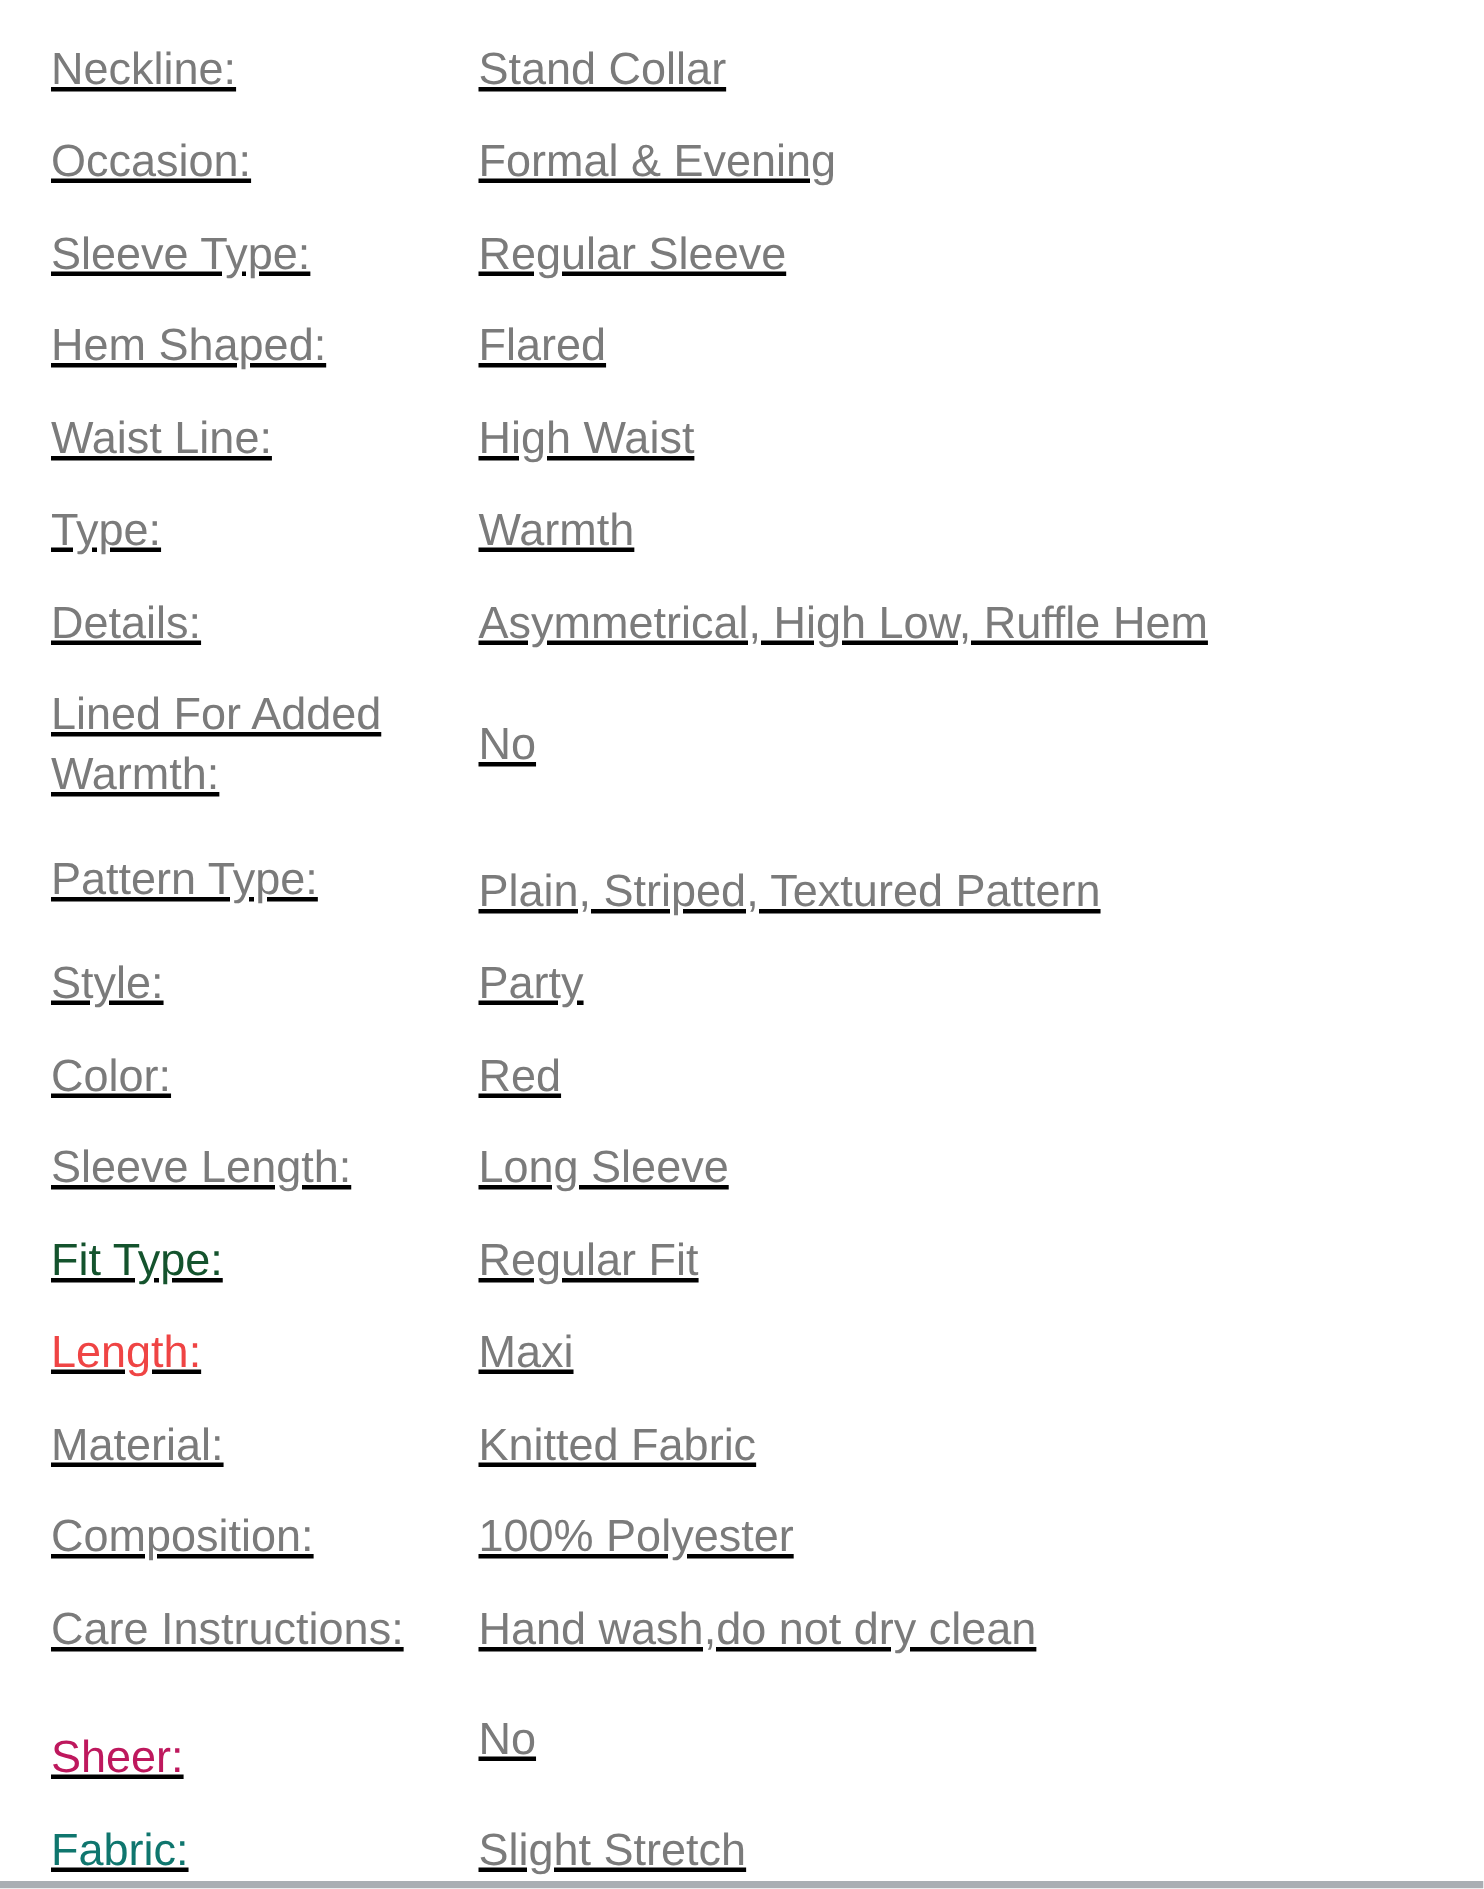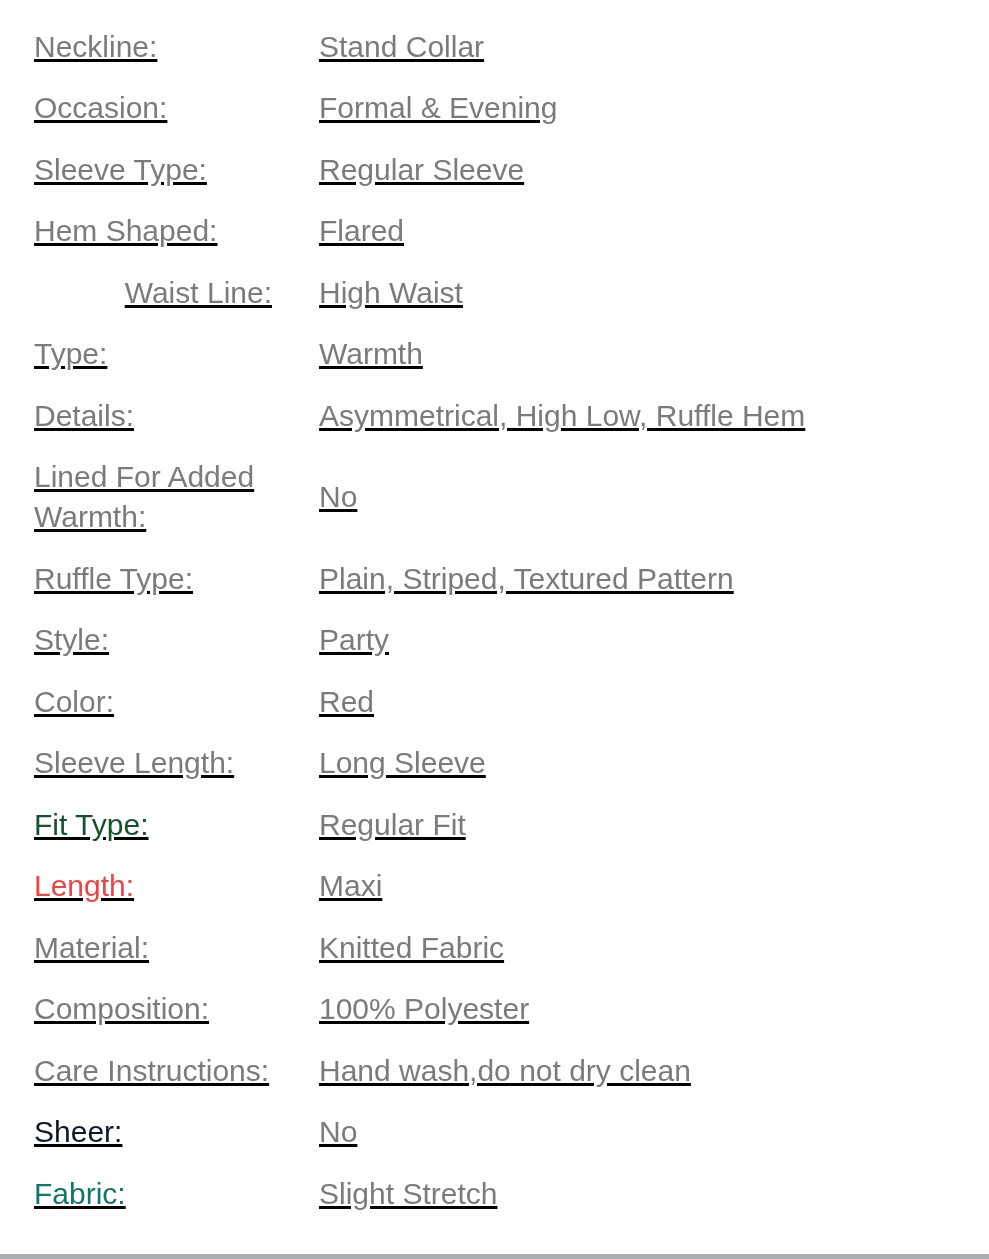--- a/index.html
+++ b/index.html
@@ -68,42 +68,42 @@
     <div class="spec-label" style="color: rgb(123, 123, 123);">Sleeve Type:</div>
     <div class="spec-value" style="color: rgb(123, 123, 123);">Regular Sleeve</div>
   </div>
 
   <div class="spec-row">
     <div class="spec-label" style="color: rgb(123, 123, 123);">Hem Shaped:</div>
     <div class="spec-value" style="color: rgb(123, 123, 123);">Flared</div>
   </div>
 
   <div class="spec-row">
-    <div class="spec-label" style="color: rgb(123, 123, 123); text-align: right;">Waist Line:</div>
+    <div class="spec-label" style="color: rgb(123, 123, 123);">Waist Line:</div>
     <div class="spec-value" style="color: rgb(123, 123, 123);">High Waist</div>
   </div>
 
   <div class="spec-row">
     <div class="spec-label" style="color: rgb(123, 123, 123);">Type:</div>
     <div class="spec-value" style="color: rgb(123, 123, 123);">Warmth</div>
   </div>
 
   <div class="spec-row">
     <div class="spec-label" style="color: rgb(123, 123, 123);">Details:</div>
     <div class="spec-value" style="color: rgb(123, 123, 123);">Asymmetrical, High Low, Ruffle Hem</div>
   </div>
 
   <div class="spec-row">
     <div class="spec-label" style="color: rgb(123, 123, 123);">Lined For Added Warmth:</div>
     <div class="spec-value" style="color: rgb(123, 123, 123);">No</div>
   </div>
 
   <div class="spec-row">
-    <div class="spec-label" style="color: rgb(123, 123, 123);">Ruffle Type:</div>
-    <div class="spec-value" style="color: rgb(123, 123, 123);">Plain, Striped, Textured Pattern</div>
+    <div class="spec-label" style="color: rgb(123, 123, 123);">Pattern Type:</div>
+    <div class="spec-value" style="color: rgb(123, 123, 123); margin-top: 16px;">Plain, Striped, Textured Pattern</div>
   </div>
 
   <div class="spec-row">
     <div class="spec-label" style="color: rgb(123, 123, 123);">Style:</div>
     <div class="spec-value" style="color: rgb(123, 123, 123);">Party</div>
   </div>
 
   <div class="spec-row">
     <div class="spec-label" style="color: rgb(123, 123, 123);">Color:</div>
     <div class="spec-value" style="color: rgb(123, 123, 123);">Red</div>
@@ -133,21 +133,21 @@
     <div class="spec-label" style="color: rgb(123, 123, 123);">Composition:</div>
     <div class="spec-value" style="color: rgb(123, 123, 123);">100% Polyester</div>
   </div>
 
   <div class="spec-row">
     <div class="spec-label" style="color: rgb(123, 123, 123);">Care Instructions:</div>
     <div class="spec-value" style="color: rgb(123, 123, 123);">Hand wash,do not dry clean</div>
   </div>
 
   <div class="spec-row">
-    <div class="spec-label" style="color: #0f172a;">Sheer:</div>
+    <div class="spec-label" style="color: #be185d; margin-top: 24px;">Sheer:</div>
     <div class="spec-value" style="color: rgb(123, 123, 123);">No</div>
   </div>
 
   <div class="spec-row">
     <div class="spec-label" style="color: #0f766e;">Fabric:</div>
     <div class="spec-value" style="color: rgb(123, 123, 123);">Slight Stretch</div>
   </div>
 </div>
 
 <div class="bottom-divider" style="background: rgb(169, 174, 179);"></div>

